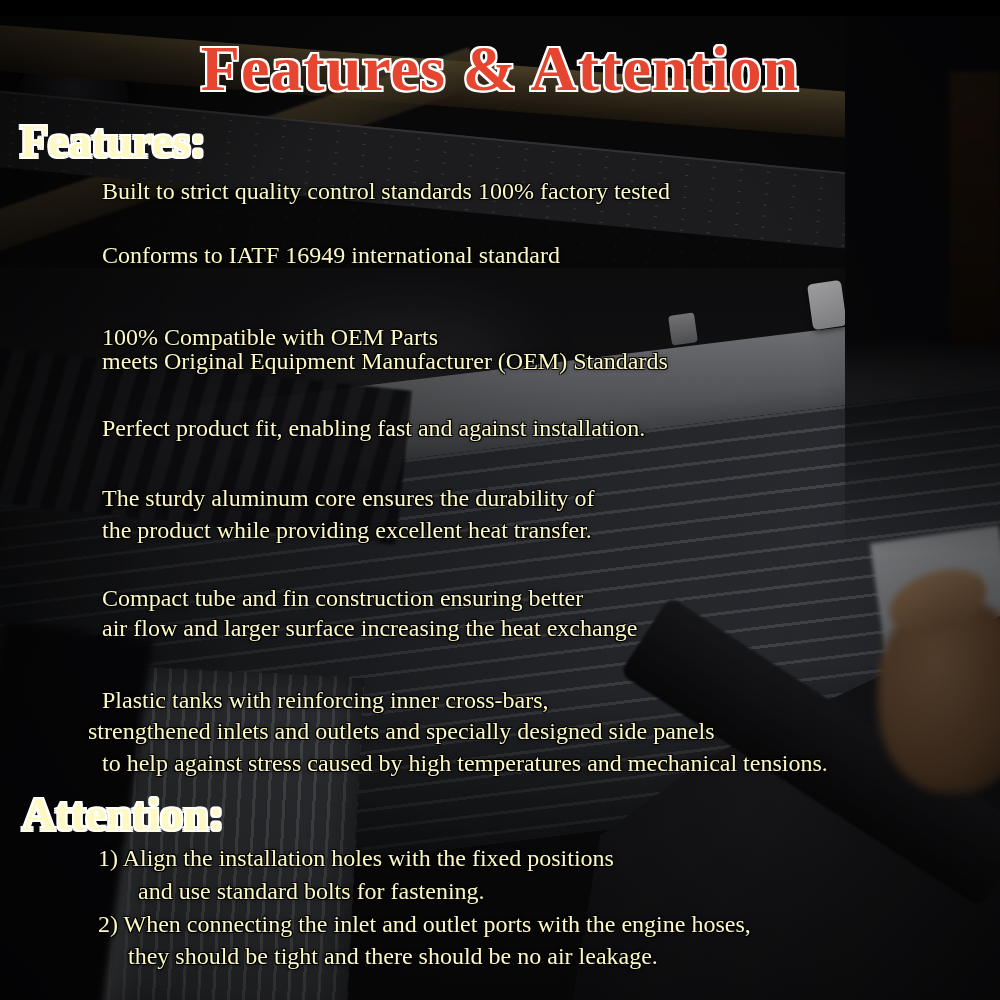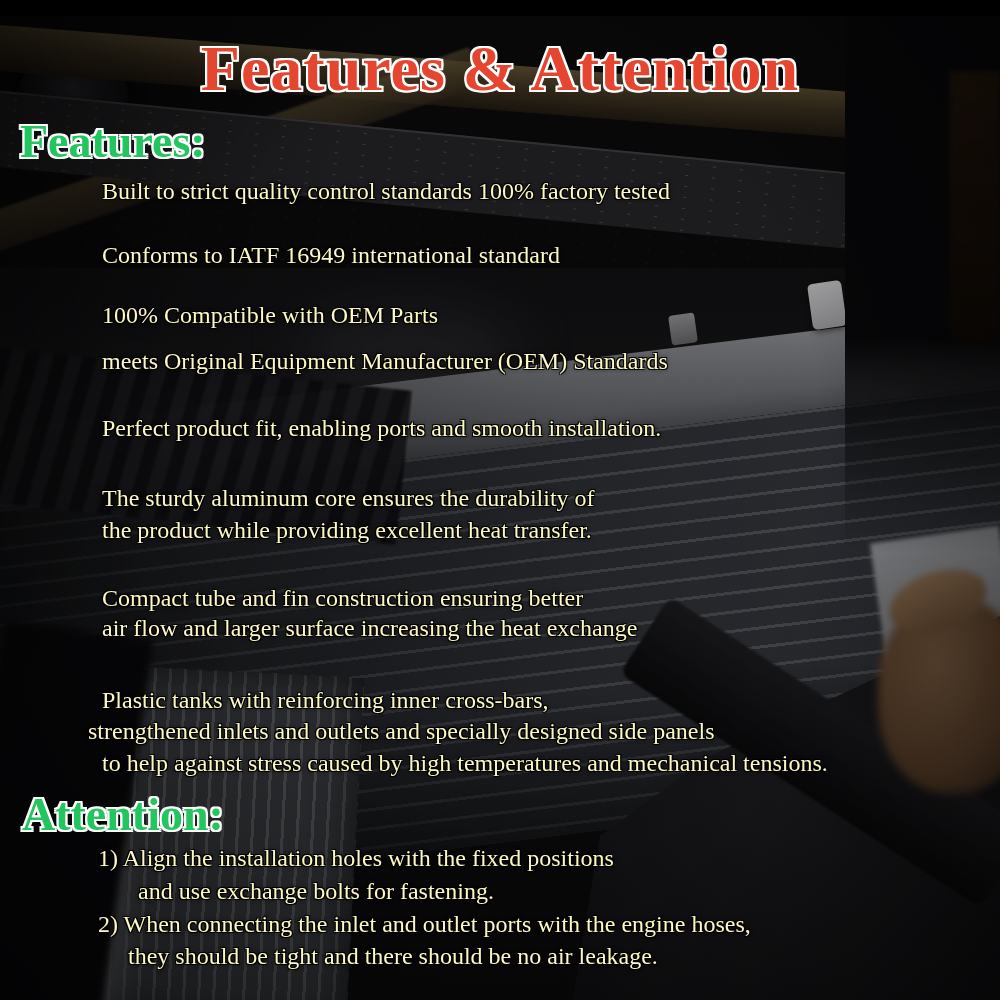--- a/index.html
+++ b/index.html
@@ -78,21 +78,21 @@
   .vignette{left:0;top:0;width:100%;height:100%;
        background:radial-gradient(ellipse at 50% 42%,rgba(0,0,0,0) 45%,rgba(0,0,0,.48) 100%),
                   linear-gradient(115deg,rgba(0,0,0,.45),rgba(0,0,0,0) 28%);}
 
   
   .txt{left:0;top:0;width:100%;height:100%;z-index:10;}
   .title{left:0;top:16px;width:1000px;margin:0;text-align:center;
        font-size:64px;font-weight:bold;color:#e64530;letter-spacing:1px;white-space:nowrap;
        text-shadow:-2px -2px 0 #fff,2px -2px 0 #fff,-2px 2px 0 #fff,2px 2px 0 #fff,
                    0 -2px 0 #fff,0 2px 0 #fff,-2px 0 0 #fff,2px 0 0 #fff;}
-  .h-red{margin:0;font-size:46px;font-weight:bold;color:#22c55e;white-space:nowrap;
+  .h-red{margin:0;font-size:46px;font-weight:bold;color:#fef9c3;white-space:nowrap;
        text-shadow:-2px -2px 0 #fff,2px -2px 0 #fff,-2px 2px 0 #fff,2px 2px 0 #fff,
                    0 -2px 0 #fff,0 2px 0 #fff,-2px 0 0 #fff,2px 0 0 #fff;}
   .bl{font-size:24px;line-height:30px;color:#fef9c3;white-space:nowrap;
        text-shadow:-1px -1px 0 #000,1px -1px 0 #000,-1px 1px 0 #000,1px 1px 0 #000,0 0 4px rgba(0,0,0,.9);}
 </style>
 </head>
 <body>
 
 <div class="stage">
 
@@ -134,38 +134,38 @@
 
   <div class="txt">
     <h1 class="title">Features &amp; Attention</h1>
 
     <h2 class="h-red" style="left:20px;top:99px;">Features:</h2>
 
     <div class="bl" style="left:102px;top:160px;">Built to strict quality control standards 100% factory tested</div>
 
     <div class="bl" style="left:102px;top:224px;">Conforms to IATF 16949 international standard</div>
 
-    <div class="bl" style="left:102px;top:284px;">100% Compatible with OEM Parts</div>
+    <div class="bl" style="left:102px;top:306px;">100% Compatible with OEM Parts</div>
     <div class="bl" style="left:102px;top:330px;">meets Original Equipment Manufacturer (OEM) Standards</div>
 
-    <div class="bl" style="left:102px;top:397px;">Perfect product fit, enabling ports and smooth installation.</div>
+    <div class="bl" style="left:102px;top:397px;">Perfect product fit, enabling fast and against installation.</div>
 
     <div class="bl" style="left:102px;top:467px;">The sturdy aluminum core ensures the durability of</div>
     <div class="bl" style="left:102px;top:499px;">the product while providing excellent heat transfer.</div>
 
     <div class="bl" style="left:102px;top:567px;">Compact tube and fin construction ensuring better</div>
     <div class="bl" style="left:102px;top:597px;">air flow and larger surface increasing the heat exchange</div>
 
     <div class="bl" style="left:102px;top:669px;">Plastic tanks with reinforcing inner cross-bars,</div>
     <div class="bl" style="left:88px;top:700px;">strengthened inlets and outlets and specially designed side panels</div>
     <div class="bl" style="left:102px;top:732px;">to help against stress caused by high temperatures and mechanical tensions.</div>
 
     <h2 class="h-red" style="left:22px;top:772px;">Attention:</h2>
 
     <div class="bl" style="left:98px;top:827px;">1) Align the installation holes with the fixed positions</div>
-    <div class="bl" style="left:138px;top:860px;">and use exchange bolts for fastening.</div>
+    <div class="bl" style="left:138px;top:860px;">and use standard bolts for fastening.</div>
 
     <div class="bl" style="left:98px;top:893px;">2) When connecting the inlet and outlet ports with the engine hoses,</div>
     <div class="bl" style="left:128px;top:925px;">they should be tight and there should be no air leakage.</div>
 
   </div>
 
 </div>
 
 </body></html>

